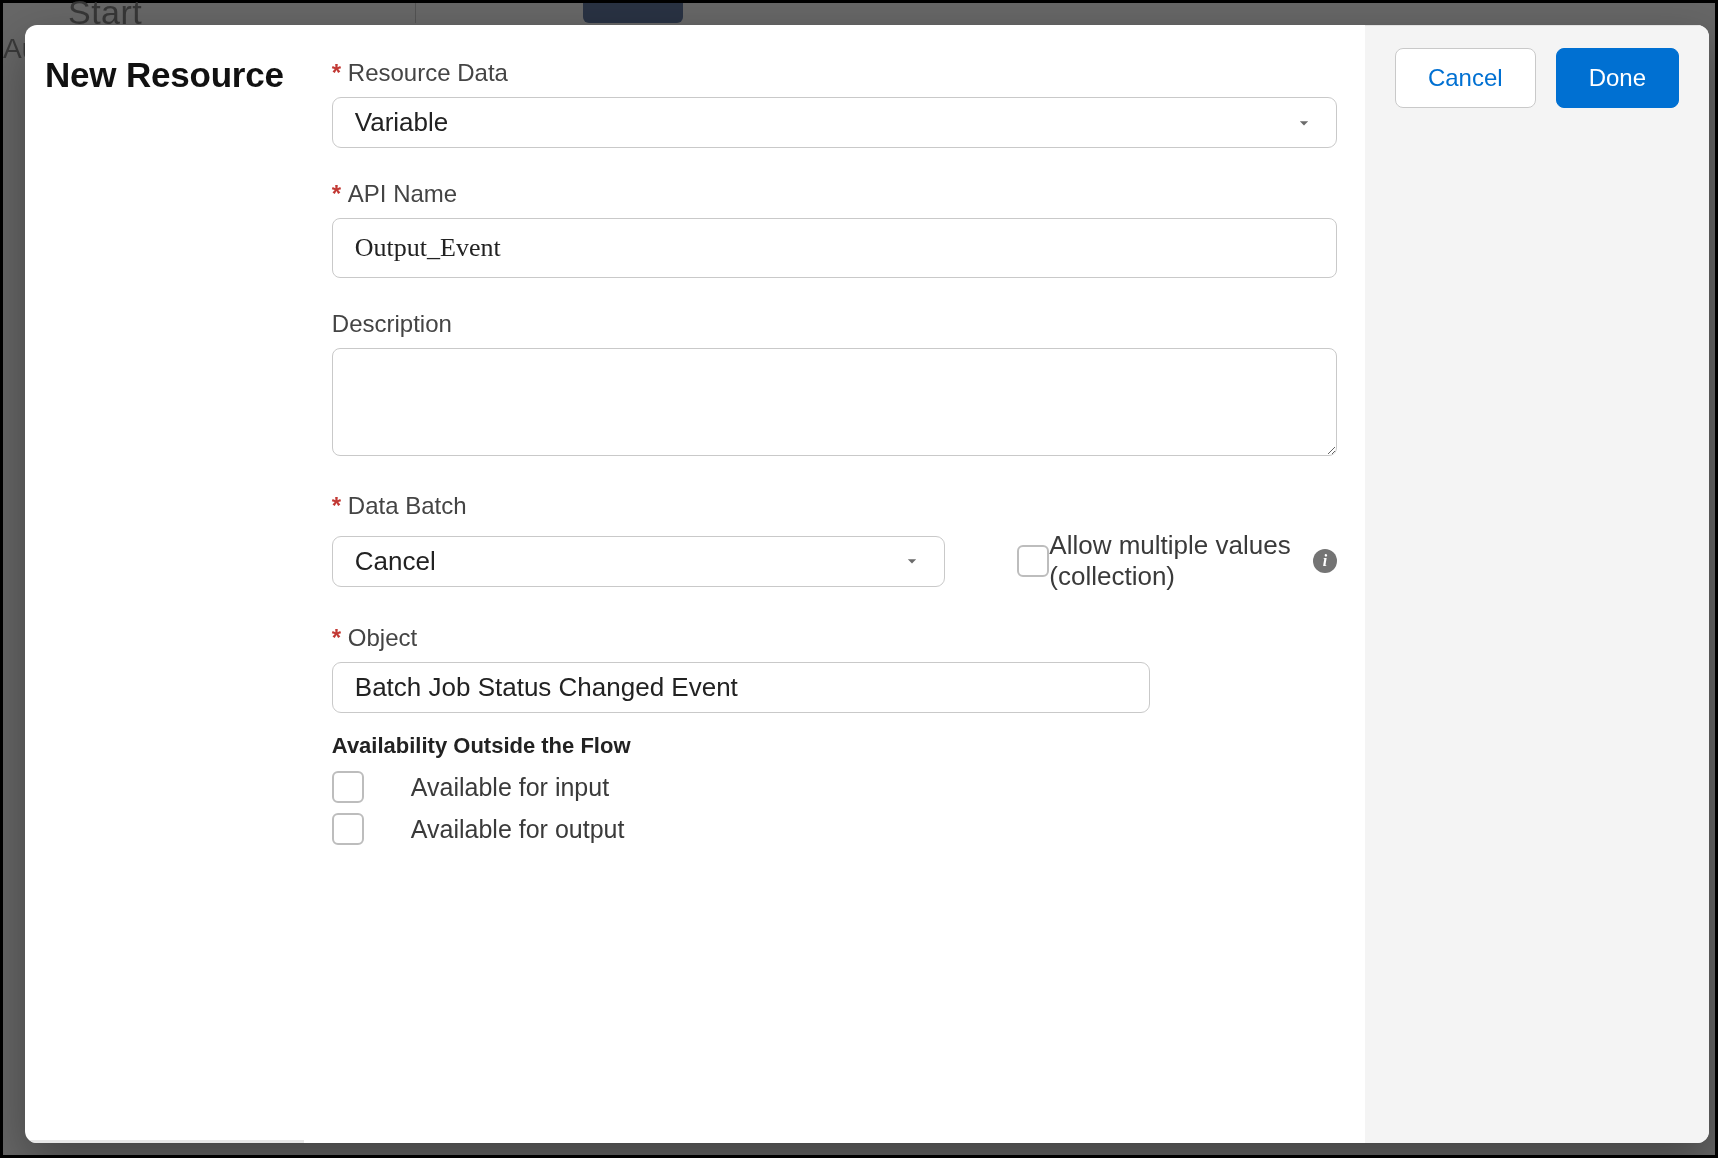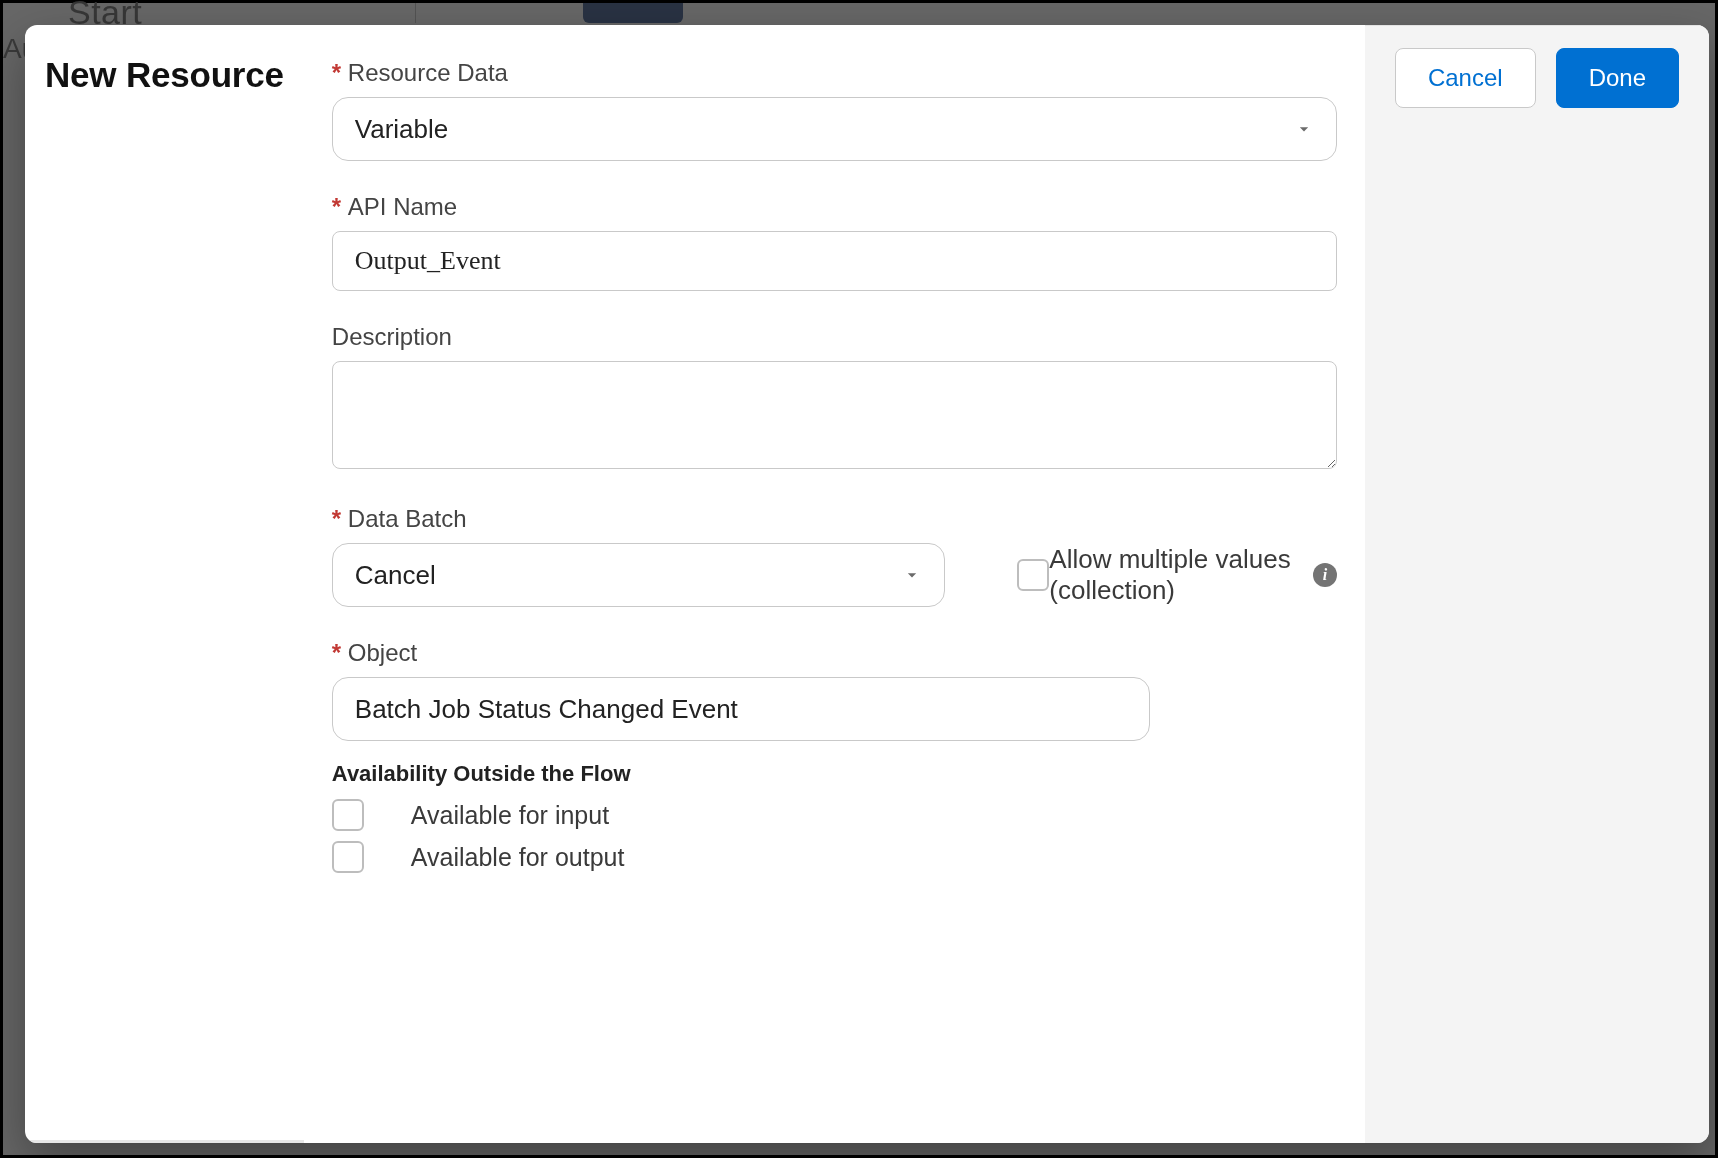--- a/index.html
+++ b/index.html
@@ -98,23 +98,23 @@
     display: block;
   }
   .req::before {
     content: "* ";
     color: #c23934;
     font-weight: 700;
   }
   .combobox {
     position: relative;
     width: 100%;
-    height: 64px;
+    height: 51px;
     border: 1px solid #c9c9c9;
-    border-radius: 16px;
+    border-radius: 9px;
     box-sizing: border-box;
     display: flex;
     align-items: center;
     padding: 0 22px;
     font-size: 26px;
     color: #222;
     background: #fff;
     cursor: pointer;
   }
   .combobox .caret {

